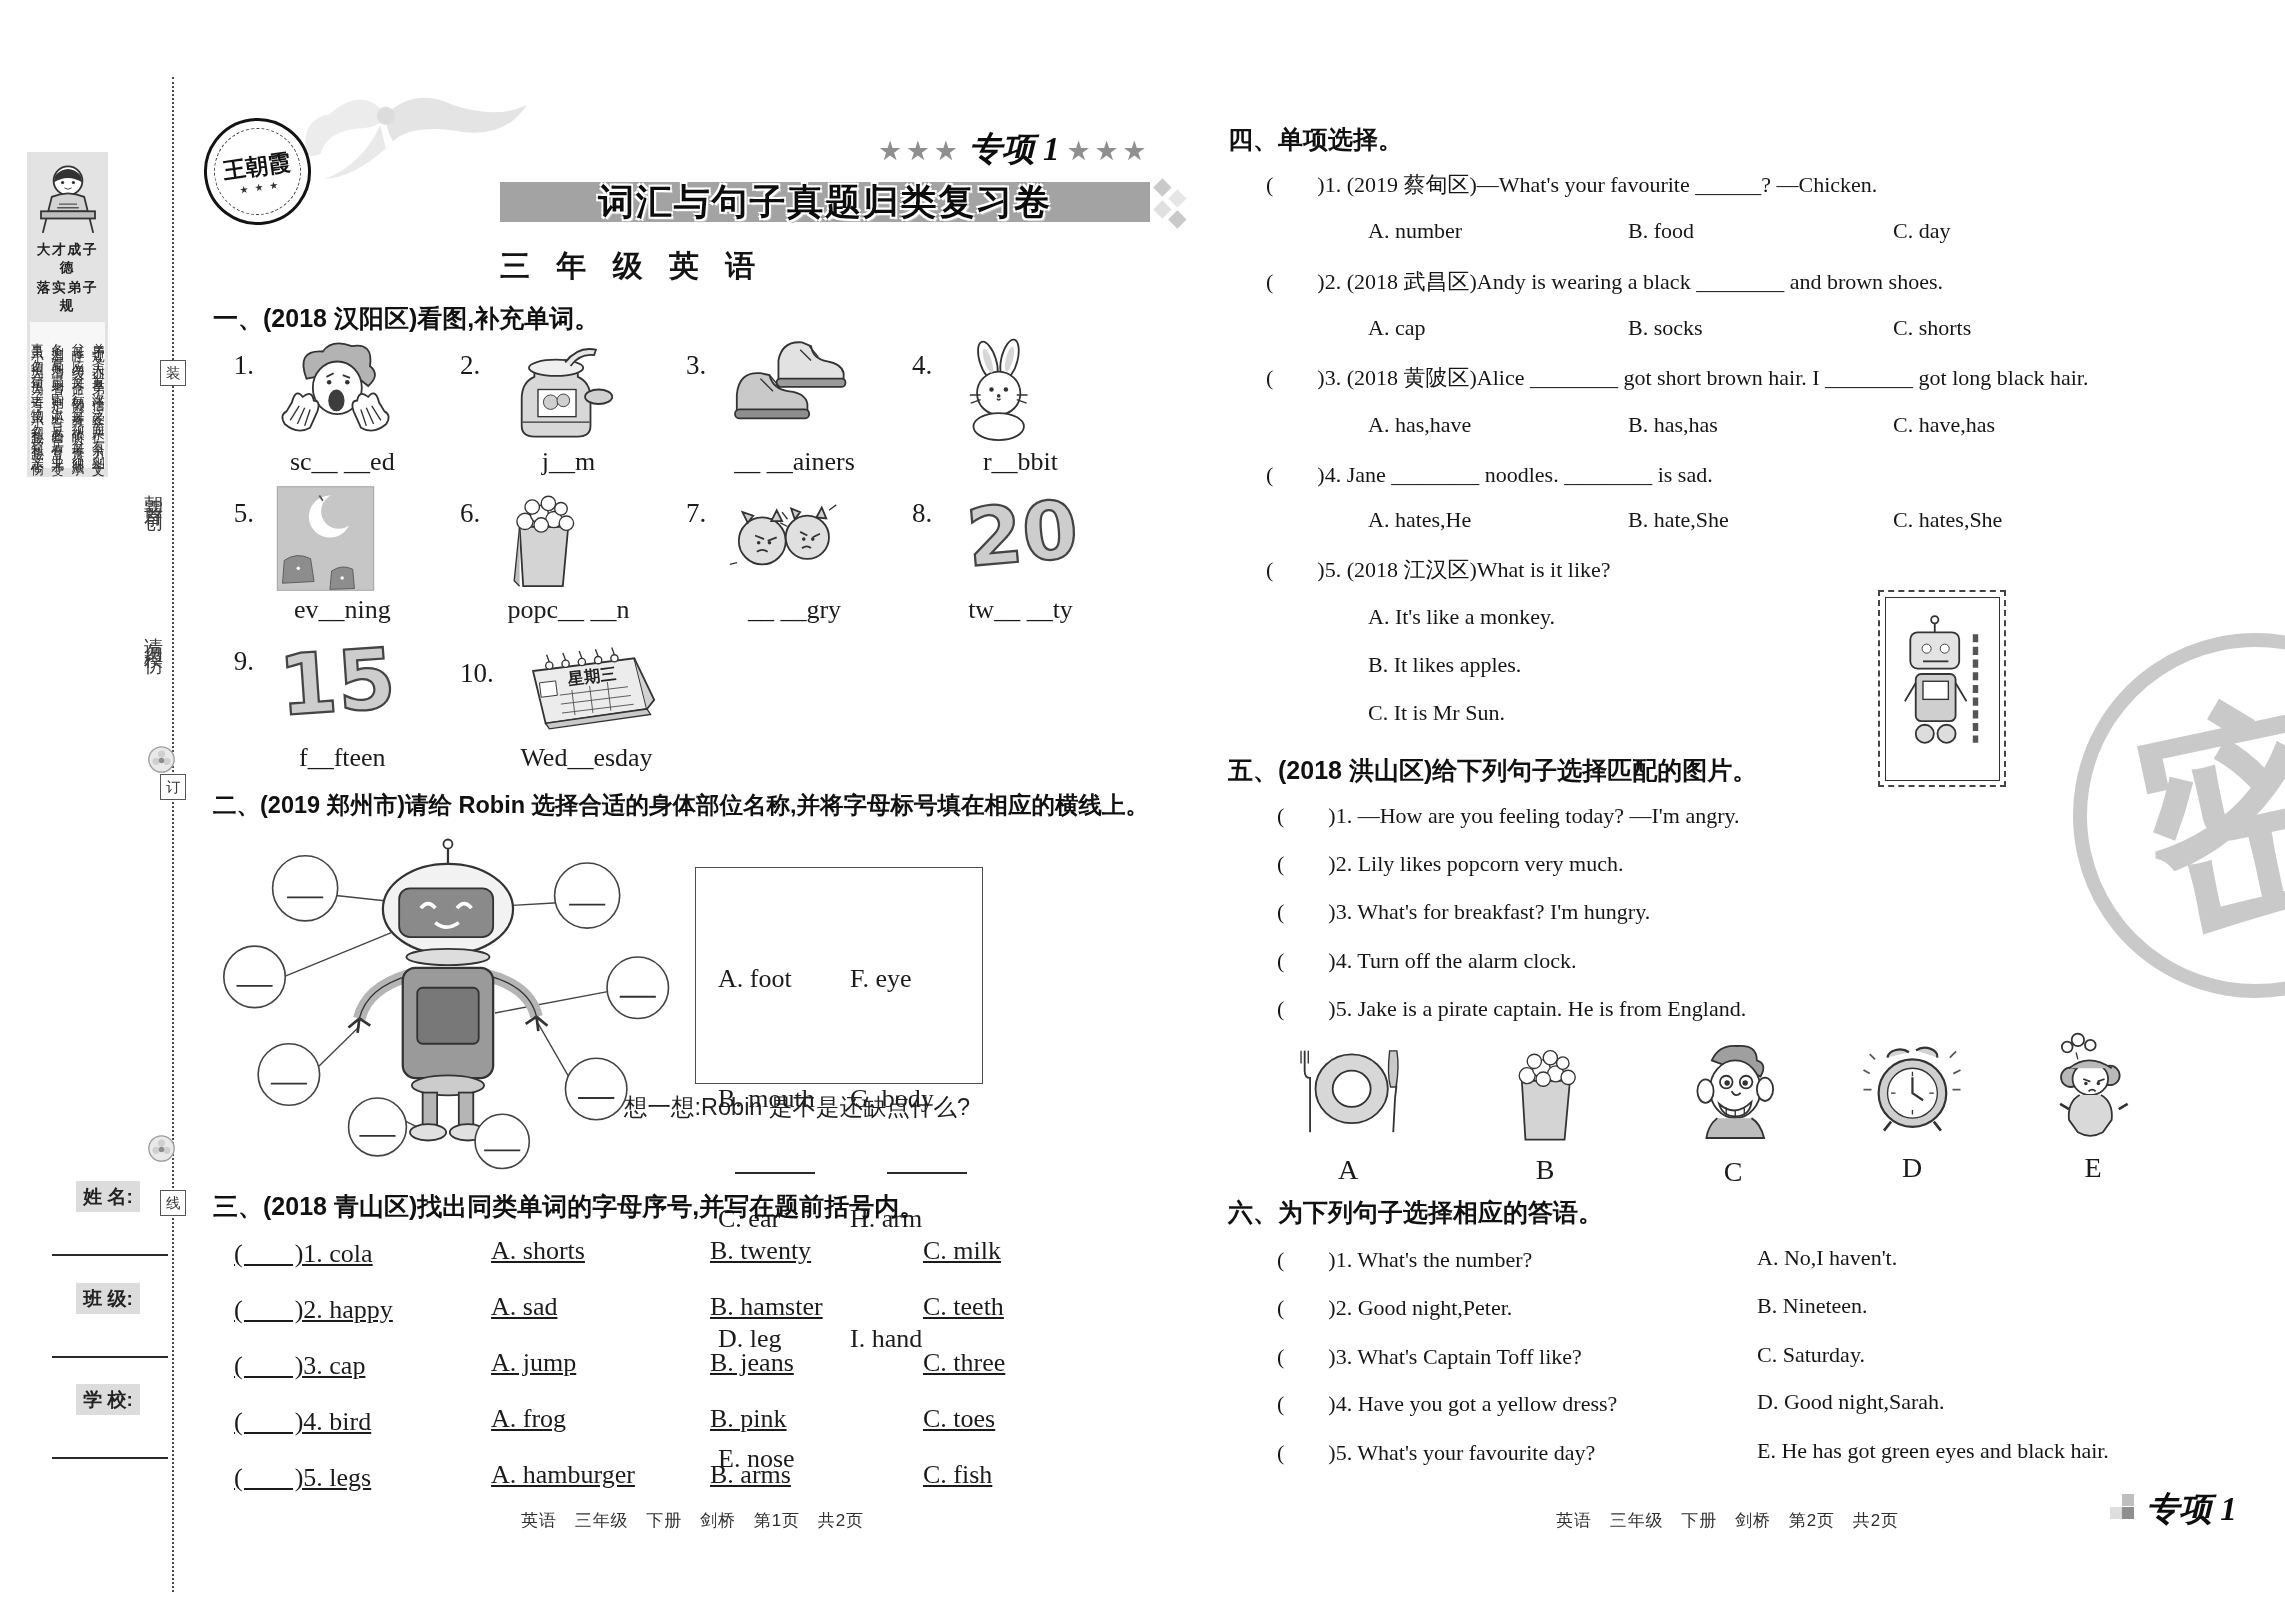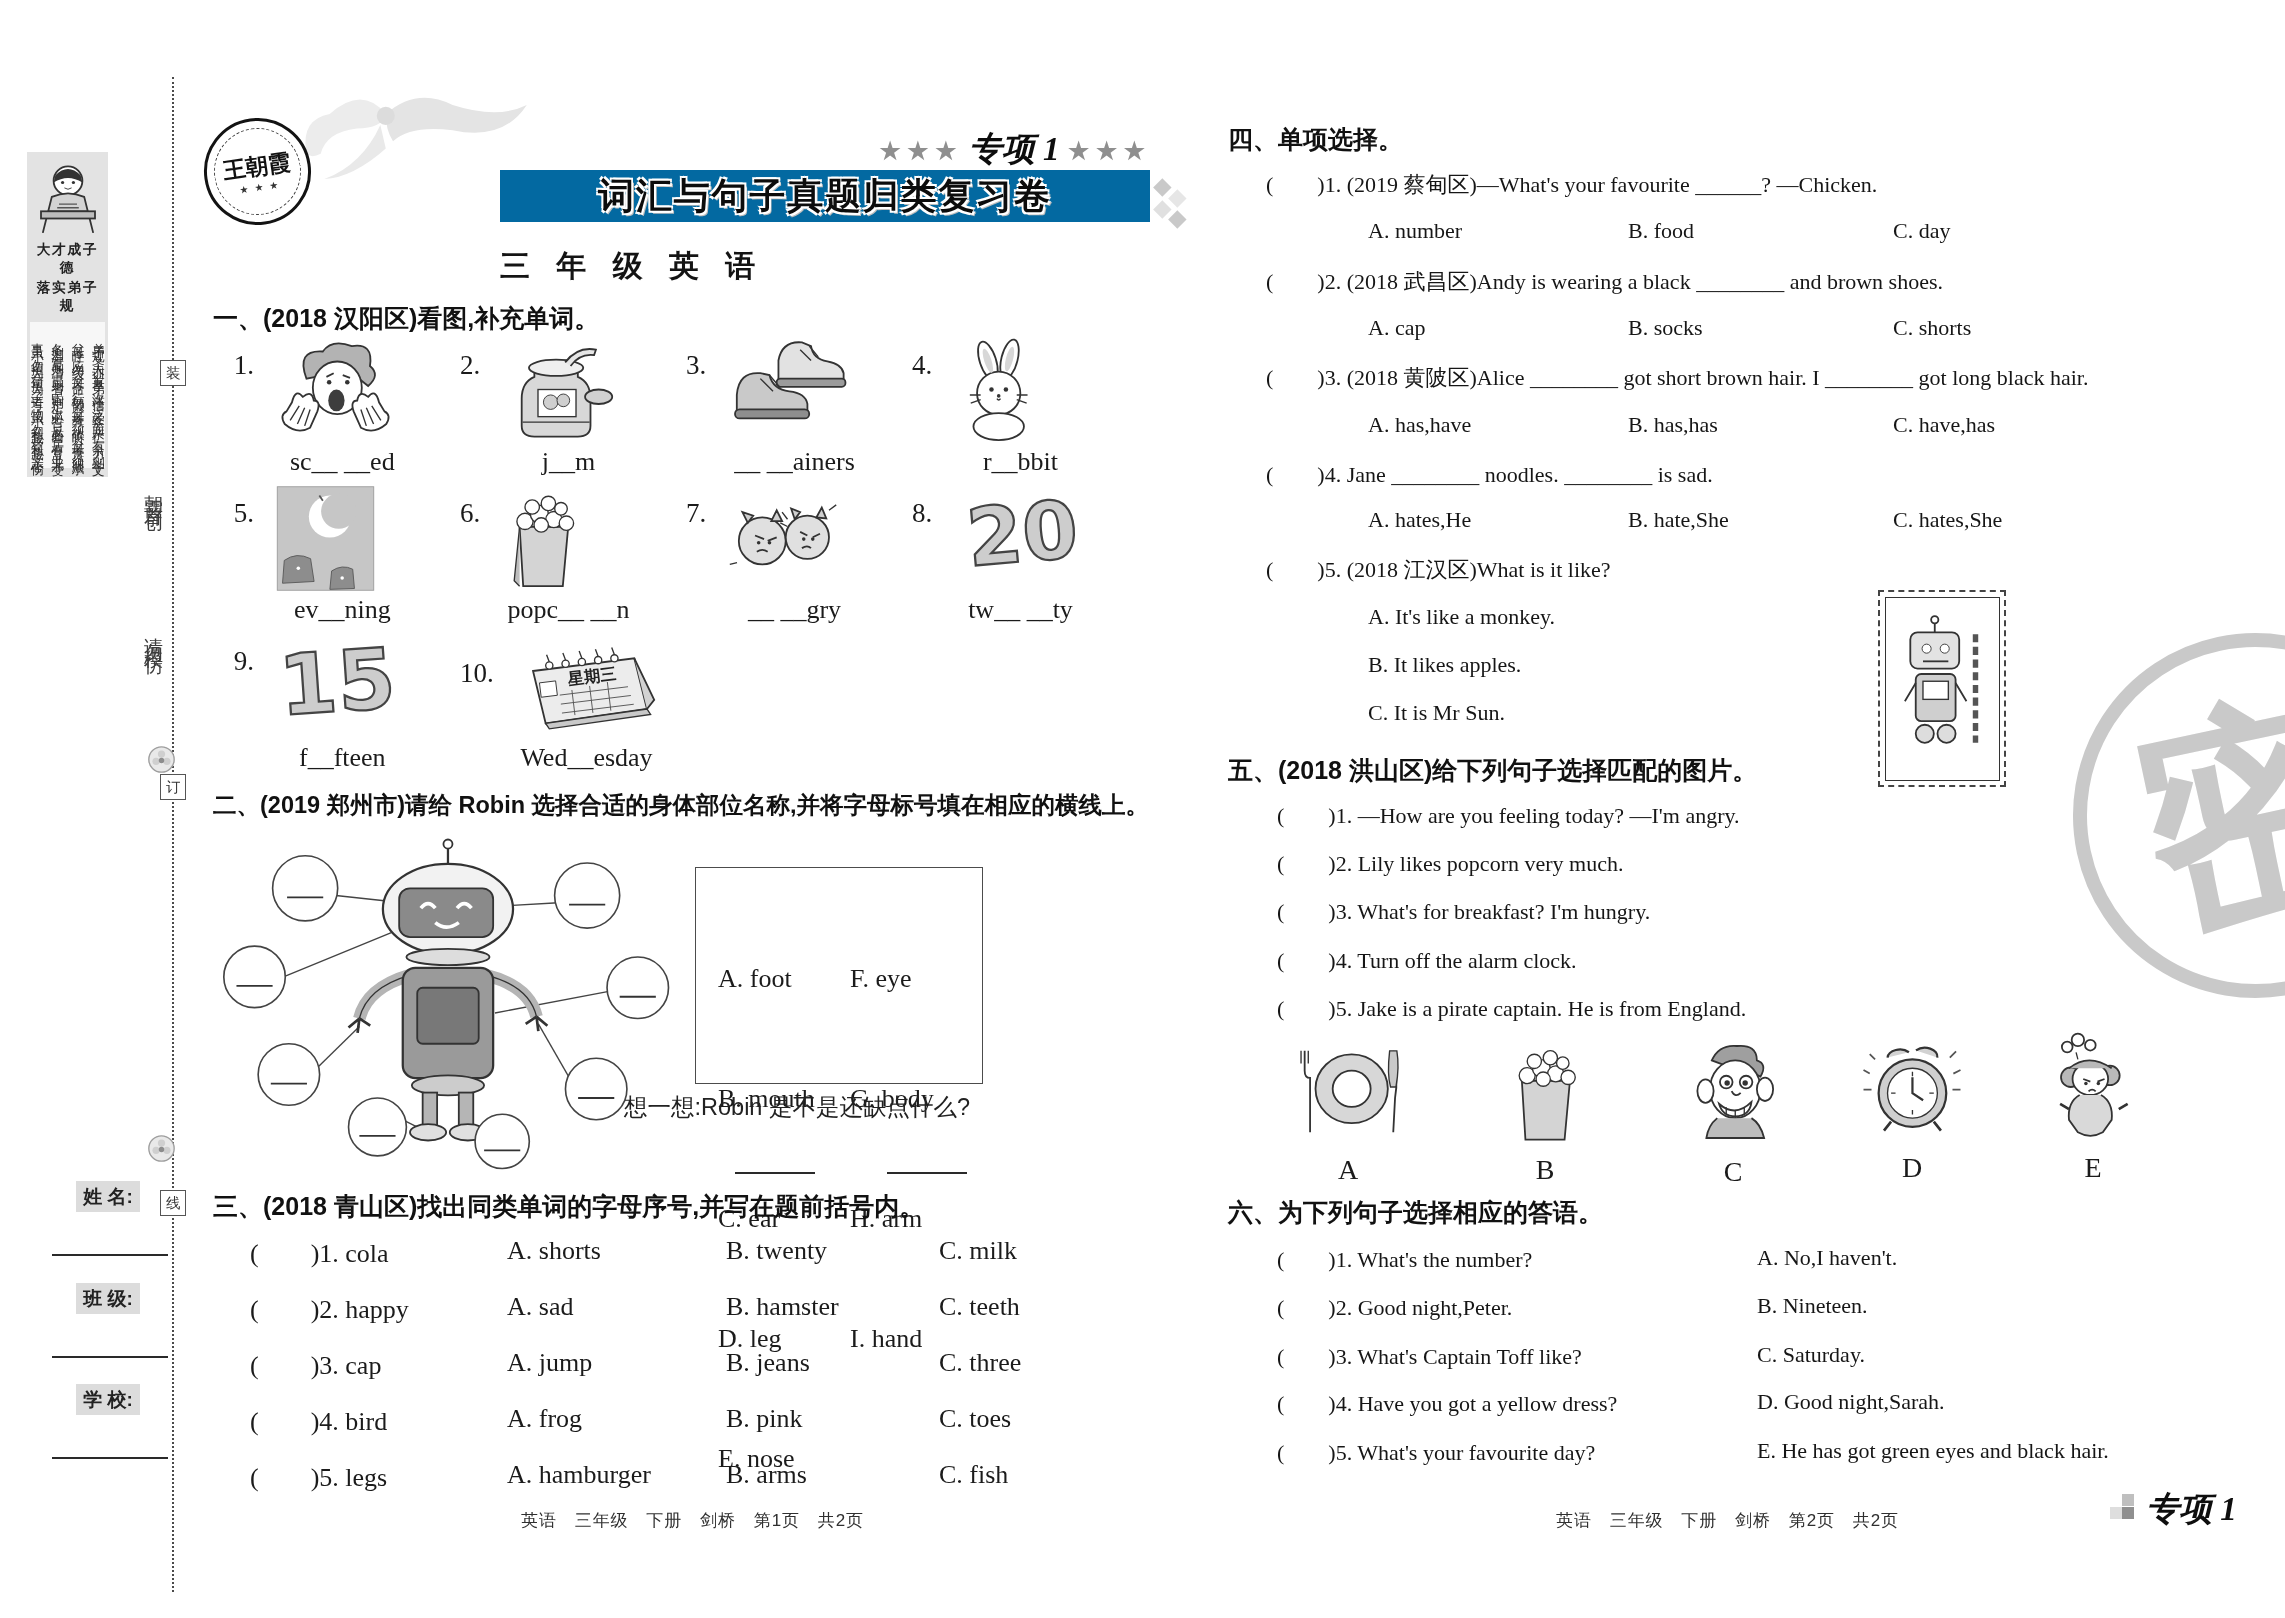--- a/index.html
+++ b/index.html
@@ -34,21 +34,21 @@
   .logo{left:204px;top:118px;width:101px;height:101px;border:3.6px solid #131313;border-radius:50%;
         background:#fff;display:flex;align-items:center;justify-content:center;transform:rotate(-8deg);}
   .logo-inner{width:85px;height:85px;border:1.4px dashed #444;border-radius:50%;display:flex;
         flex-direction:column;align-items:center;justify-content:center;}
   .logo-name{font-family:"Liberation Sans","DejaVu Sans",sans-serif;font-weight:bold;font-size:22.6px;color:#111;}
   .logo-stars{font-size:10px;color:#333;letter-spacing:1.8px;}
   
   .badge{left:500px;top:127px;width:650px;text-align:right;font-size:27px;}
   .badge .st{color:#8f8f8f;letter-spacing:3.6px;}
   .badge .bd{font-weight:bold;font-style:italic;font-size:33px;color:#0d0d0d;padding:0 7.2px;}
-  .banner{left:500px;top:170px;width:650px;height:52px;background:#0369a1;display:flex;
+  .banner{left:500px;top:182px;width:650px;height:40px;background:#a3a3a3;display:flex;
           align-items:center;justify-content:center;}
   .banner-text{font-family:"Liberation Sans","DejaVu Sans",sans-serif;font-weight:bold;font-size:36px;
           color:#0c0c0c;letter-spacing:1.8px;
           text-shadow:-1.8px -1.8px 0 #fff,1.8px -1.8px 0 #fff,-1.8px 1.8px 0 #fff,1.8px 1.8px 0 #fff,2.7px 2.7px 0 #bdbdbd;}
   .subtitle{left:500px;top:246px;width:650px;text-align:left;font-family:"Liberation Sans","DejaVu Sans",sans-serif;
           font-weight:bold;font-size:30px;letter-spacing:9px;color:#141414;}
   .diam{width:12.7px;height:12.7px;transform:rotate(45deg);}
   
   .s1row{left:232px;width:914px;height:145px;}
   .s1item{position:absolute;top:0;height:145px;}
@@ -56,21 +56,21 @@
   .ifig{position:absolute;left:38px;top:0;}
   .iword{position:absolute;left:0;top:110px;width:100%;text-align:center;font-size:26px;white-space:pre;}
   
   .optbox{left:695px;top:867px;width:288px;height:217px;border:1.8px solid #4c4c4c;box-sizing:border-box;
           display:flex;padding:11px 0 0 22px;}
   .optcol{width:50%;font-size:26px;line-height:40px;white-space:pre;}
   .think{left:624px;top:1091px;width:398px;font-size:23.5px;color:#222;
          font-family:"Liberation Sans","DejaVu Sans",sans-serif;}
   .blankline{border-top:2.3px solid #2a2a2a;height:0;}
   
-  .s3{left:250px;top:1236px;}
+  .s3{left:234px;top:1236px;text-decoration:underline;}
   .s3row{display:grid;grid-template-columns:257px 219px 213px auto;font-size:26px;
          margin-bottom:21px;white-space:pre;}
   
   .footer{width:561px;text-align:center;font-family:"Liberation Sans","DejaVu Sans",sans-serif;
           font-size:17px;color:#2f2f2f;letter-spacing:0.9px;}
   .corner-tag{font-weight:bold;font-style:italic;font-size:33px;color:#0e0e0e;}
   .sq{position:absolute;}
   
   .stamp{left:1878px;top:590px;width:128px;height:197px;border:2.7px dashed #444;background:#fff;
          box-sizing:border-box;padding:4.5px;}

